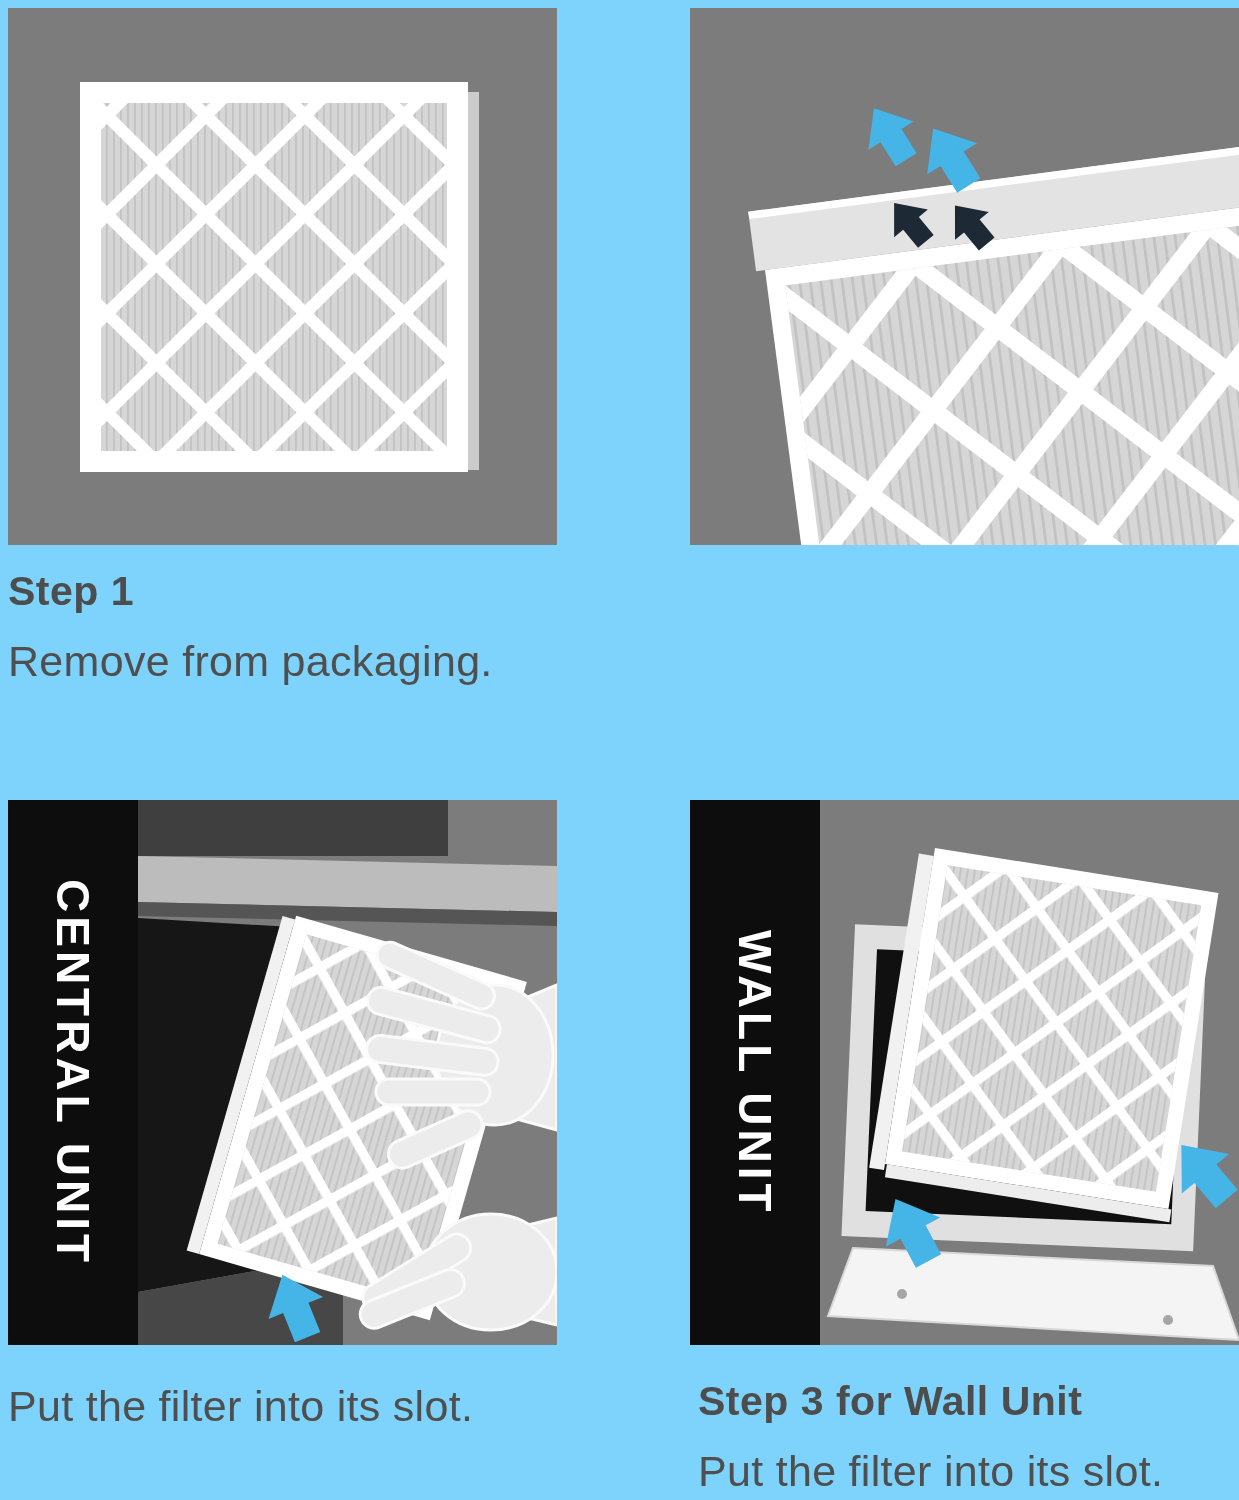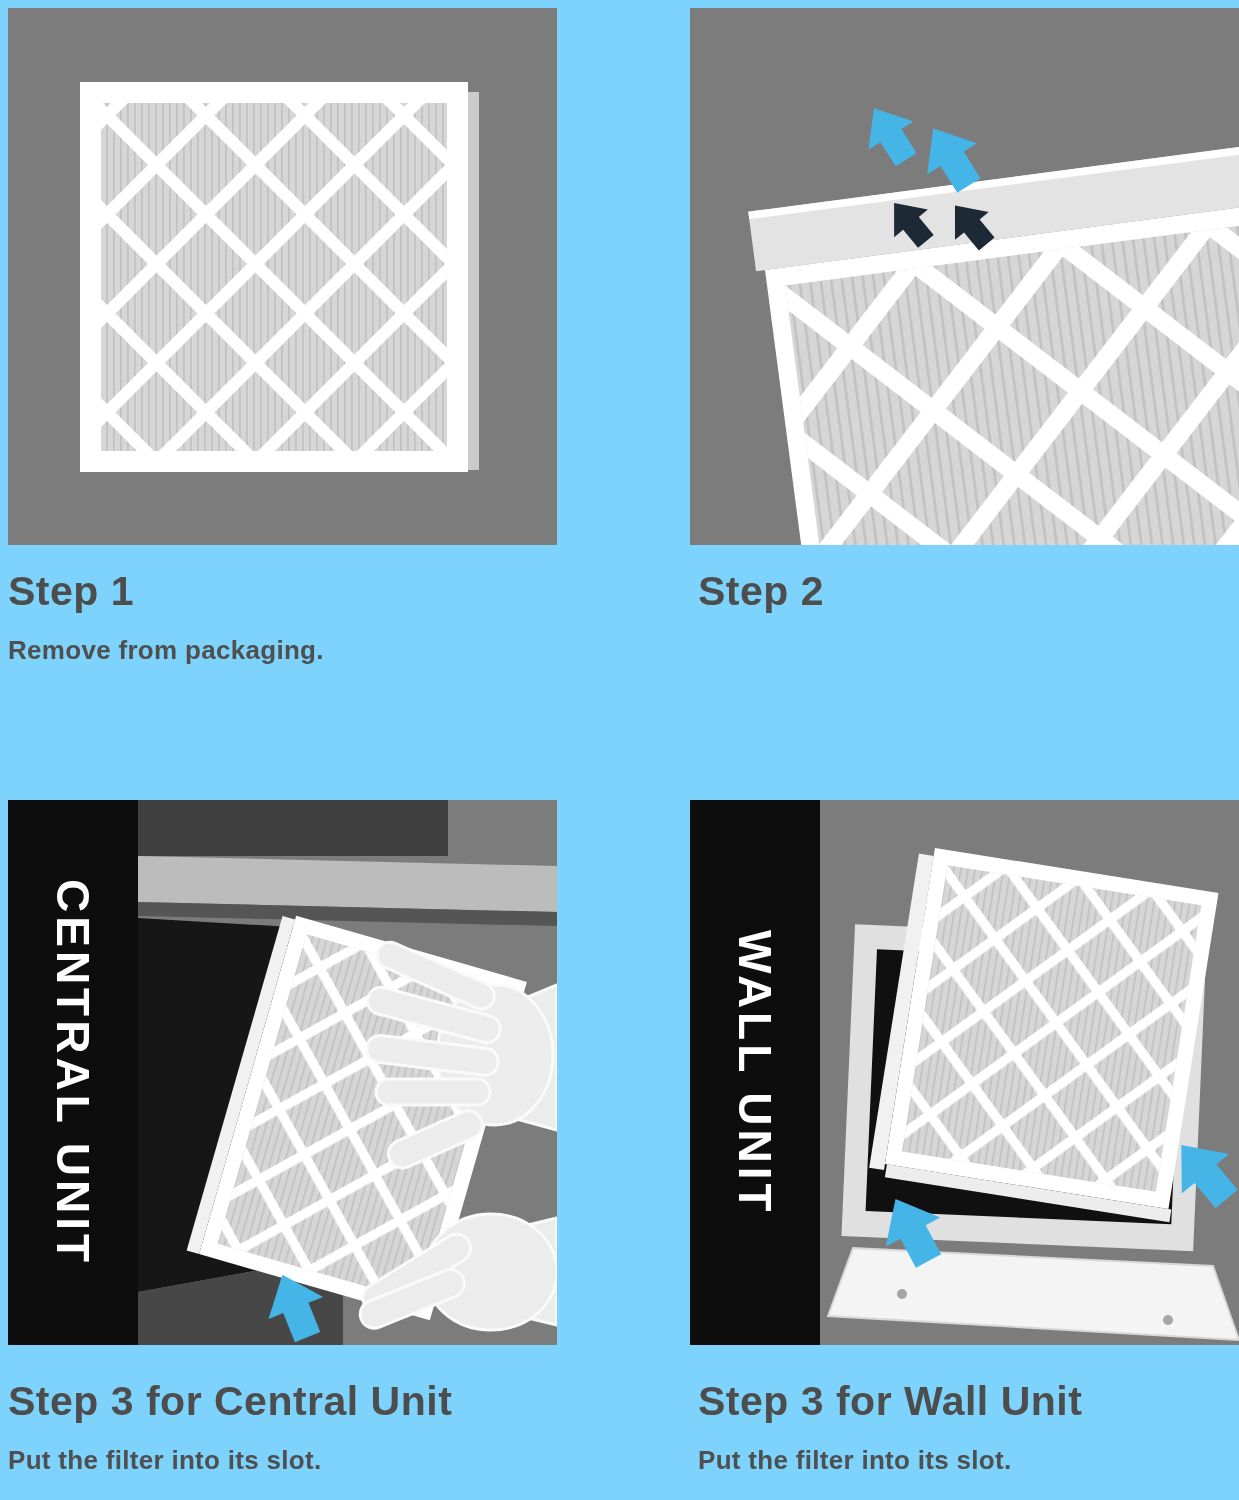--- a/index.html
+++ b/index.html
@@ -7,21 +7,21 @@
   .canvas{position:relative;width:1239px;height:1500px;background:#7dd3fc;
           font-family:"Liberation Sans",sans-serif;overflow:hidden}
   .panel{position:absolute;overflow:hidden}
   .panel svg{display:block;width:100%;height:100%}
   .banner{position:absolute;left:0;top:0;width:130px;height:100%;background:#0d0d0d;
           display:flex;align-items:center;justify-content:center;z-index:2}
   .banner-text{writing-mode:vertical-rl;color:#ffffff;font-weight:700;font-size:46px;
                letter-spacing:4px;white-space:nowrap}
   .caption{position:absolute}
   .step-title{margin:0 0 18px 0;font-size:41px;font-weight:700;color:#4d4d4d;letter-spacing:.5px}
-  .step-desc{margin:0;font-size:26px;font-weight:700;color:#4f4f4f;line-height:1.33;letter-spacing:.3px}
+  .step-desc{margin:0;font-size:43px;font-weight:400;color:#4f4f4f;line-height:1.33;letter-spacing:.3px}
 </style>
 </head>
 <body>
 
 <div class="canvas">
 
   <svg width="0" height="0" style="position:absolute" aria-hidden="true">
     <defs>
       <pattern id="pleats" width="7" height="7" patternUnits="userSpaceOnUse">
         <rect width="7" height="7" fill="#d6d6d6"></rect>
@@ -71,21 +71,20 @@
       </g>
     </svg>
   </section>
 
   <div class="caption" style="left:8px;top:568px;width:620px">
     <h2 class="step-title">Step 1</h2>
     <p class="step-desc">Remove from packaging.</p>
   </div>
 
   <div class="caption" style="left:698px;top:568px;width:530px">
-    <h2 class="step-title">Step 2</h2>
   </div>
 
   <section class="panel" style="left:8px;top:800px;width:549px;height:545px">
     <svg viewBox="0 0 549 545">
       <rect width="549" height="545" fill="#7c7c7c"></rect>
       <rect x="130" y="0" width="310" height="56" fill="#3f3f3f"></rect>
       <polygon points="130,56 549,66 549,112 130,102" fill="#bcbcbc"></polygon>
       <polygon points="130,102 549,112 549,126 130,116" fill="#555555"></polygon>
       <polygon points="130,118 335,130 335,455 130,492" fill="#161616"></polygon>
       <polygon points="130,492 335,455 335,545 130,545" fill="#474747"></polygon>
@@ -164,21 +163,20 @@
         <use href="#block-arrow" transform="translate(222,430) rotate(-28) scale(1.1)"></use>
         <use href="#block-arrow" transform="translate(514,372) rotate(-40) scale(1.1)"></use>
       </g>
     </svg>
     <div class="banner">
       <span class="banner-text">WALL UNIT</span>
     </div>
   </section>
 
   <div class="caption" style="left:8px;top:1378px;width:620px">
-    <h2 class="step-title">Step 3 for Central Unit</h2>
     <p class="step-desc">Put the filter into its slot.</p>
   </div>
 
   <div class="caption" style="left:698px;top:1378px;width:549px">
     <h2 class="step-title">Step 3 for Wall Unit</h2>
     <p class="step-desc">Put the filter into its slot.</p>
   </div>
 
 </div>
 

